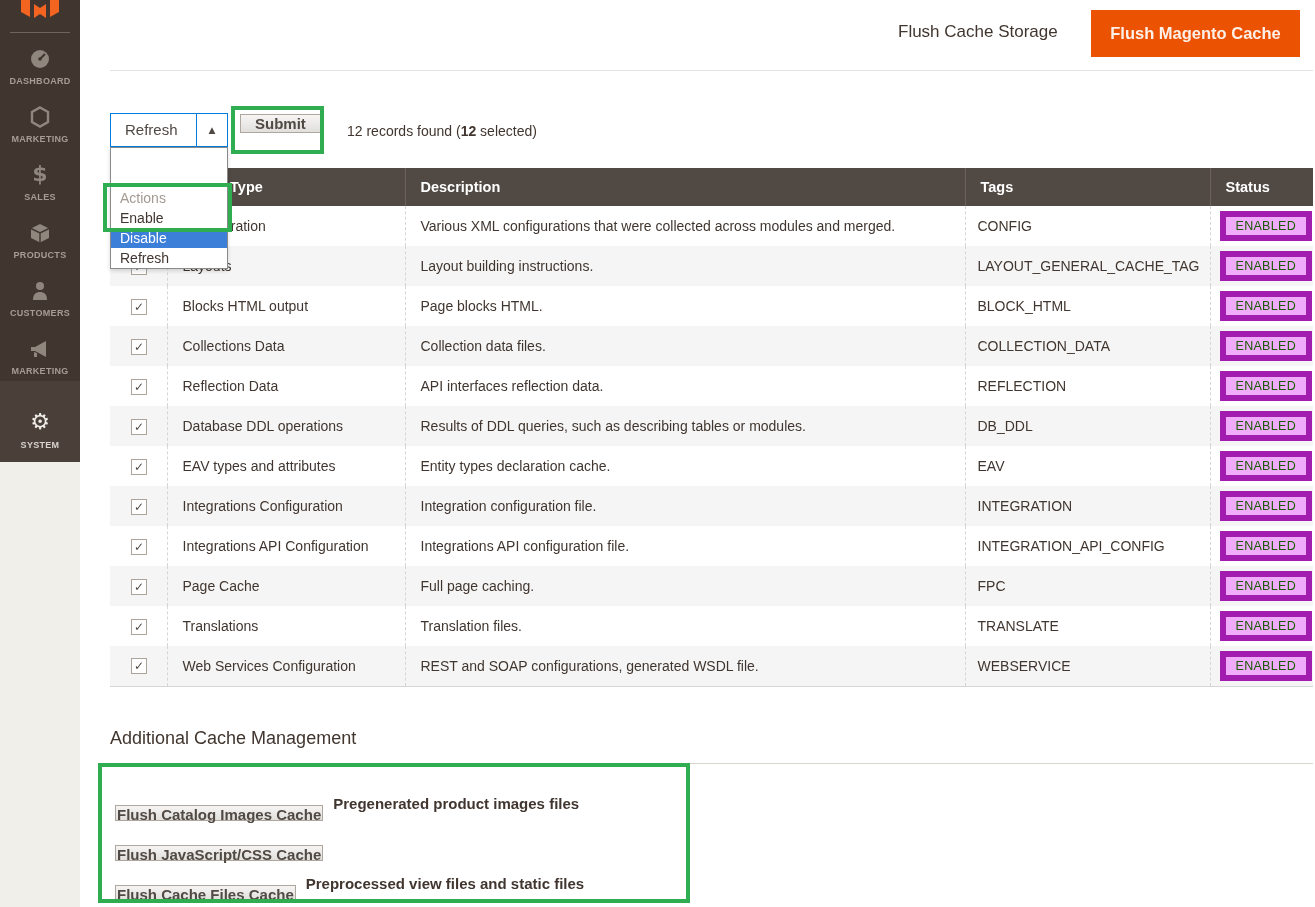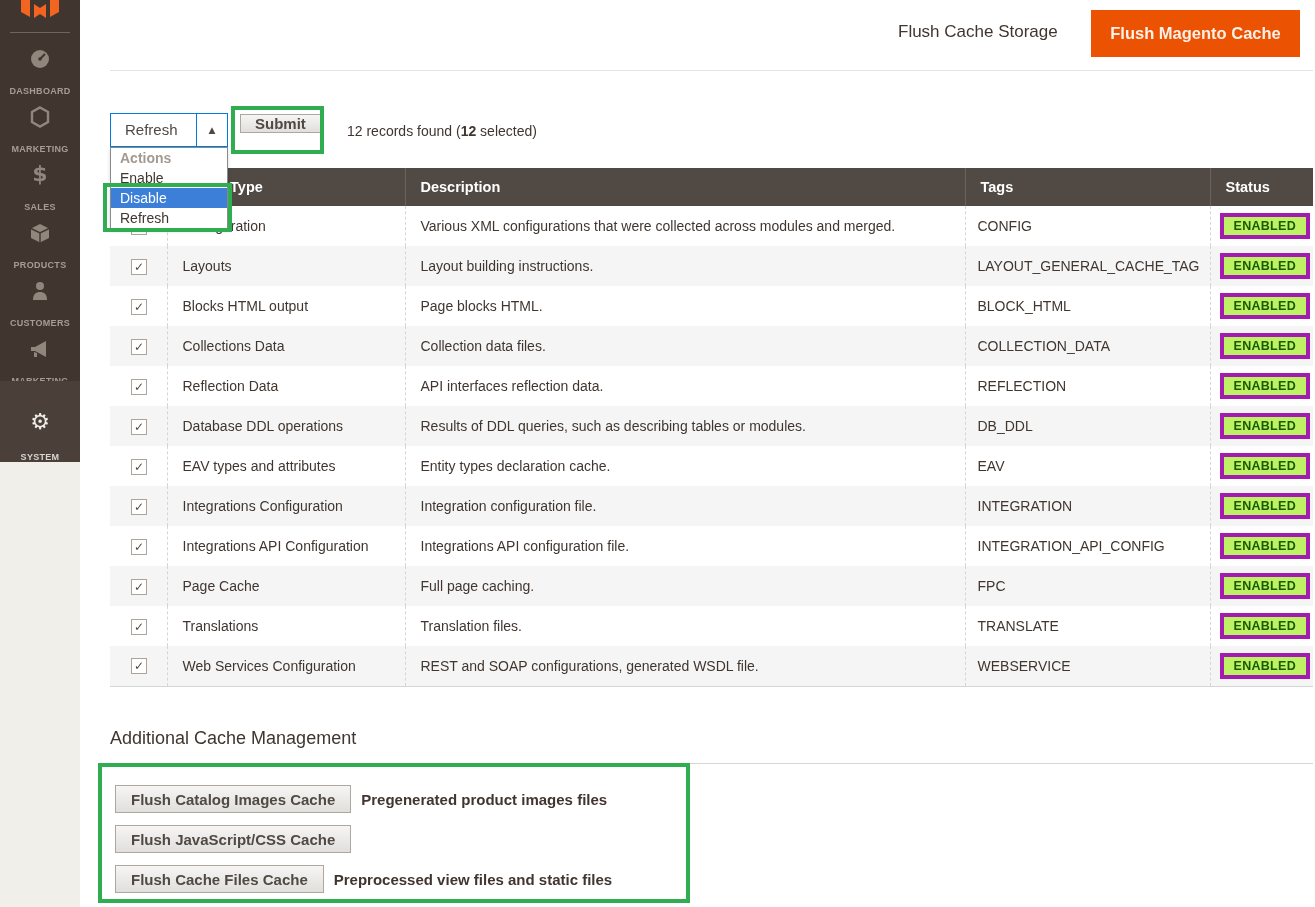--- a/index.html
+++ b/index.html
@@ -5,21 +5,21 @@
   * { margin:0; padding:0; box-sizing:border-box; }
   html,body { width:1315px; height:907px; background:#fff; overflow:hidden;
               font-family:"Liberation Sans","DejaVu Sans",sans-serif; }
 
   
   #sidebar { position:absolute; left:0; top:0; width:80px; height:462px; background:#41362f; }
   #sidebar-lower { position:absolute; left:0; top:462px; width:80px; height:445px; background:#f1efea; }
   #logo { position:absolute; left:21px; top:0; }
   #side-divider { position:absolute; left:10px; top:32px; width:60px; border-top:1px solid #6e665e; }
   .nav-item { position:absolute; left:0; width:80px; height:58px; display:flex; flex-direction:column;
-              align-items:center; justify-content:space-between; padding-top:9px; cursor:pointer; }
+              align-items:center; justify-content:flex-start; padding-top:9px; cursor:pointer; }
   .nav-item.active { background:#4a4039; height:81px; padding-top:30px; }
   .nav-label { font-size:9px; font-weight:600; letter-spacing:.3px; color:#a59d95; margin-top:5px; text-align:center; }
   .nav-item.active .nav-label { color:#d8d3cd; }
   .nav-icon { width:24px; height:24px; display:block; }
   .glyph-icon { font-family:"DejaVu Sans",sans-serif; color:#8f867e; font-size:22px; line-height:22px; height:24px; }
   .nav-item.active .glyph-icon { color:#efece9; }
 
   
   #flush-cache-storage { position:absolute; left:898px; top:22px; font-size:17px; font-weight:400;
                          color:#41362f; cursor:pointer; }
@@ -32,21 +32,21 @@
   #action-select { position:absolute; left:110px; top:113px; width:118px; height:34px; background:#fff;
                    border:1px solid #007bdb; z-index:30; cursor:pointer; }
   #action-select .sel-text { position:absolute; left:14px; top:0; line-height:32px; font-size:15px; color:#514943; }
   #action-select .sel-arrow-box { position:absolute; right:0; top:0; width:31px; height:32px;
                                   border-left:1px solid #007bdb; text-align:center; }
   #action-select .sel-arrow-box span { font-family:"DejaVu Sans",sans-serif; font-size:9px; color:#514943; line-height:32px; }
   #action-dropdown { position:absolute; left:110px; top:147px; width:118px; background:#fff;
                      border:1px solid #8a8a8a; z-index:40; box-shadow:0 2px 4px rgba(0,0,0,.15); }
   .dd-item { height:20px; line-height:20px; font-size:14px; padding-left:9px; color:#41362f;
              white-space:nowrap; cursor:pointer; }
-  .dd-group { font-weight:700; color:#a39a92; cursor:default; }
+  .dd-group { font-weight:400; color:#a39a92; cursor:default;margin-top:40px; }
   .dd-selected { background:#3c7fd9; color:#fff; }
 
   #submit-button { position:absolute; left:240px; top:114px; height:19px; padding:0 14px; z-index:30;
                    background:linear-gradient(#f6f5f4,#e1dfdc); border:1px solid #ada79e;
                    font-size:15px; font-weight:600; color:#514943; cursor:pointer;
                    font-family:"Liberation Sans","DejaVu Sans",sans-serif; }
   #records-line { position:absolute; left:347px; top:121px; font-size:14px; color:#41362f; line-height:20px; }
   #records-line b { font-weight:700; }
 
   
@@ -63,30 +63,30 @@
                     border-left:1px dashed #d5d5d5; }
   #cache-table td:first-child { border-left:none; padding-left:21px; }
   #cache-table tbody tr:nth-child(even) { background:#f5f5f5; }
   #cache-table tbody tr:last-child td { border-bottom:1px solid #d6d6d6; }
   .cb { display:inline-block; width:16px; height:16px; background:#fff; border:1px solid #aca49a;
         font-family:"DejaVu Sans",sans-serif; font-size:12px; line-height:14px; text-align:center;
         color:#514943; cursor:pointer; }
   .tag-cell { padding-left:12px !important; }
   .status-cell { padding-left:9px !important; }
   .badge { display:inline-block; min-width:82px; text-align:center; padding:2px 10px;
-           background:#bef264; border:4px solid #a21caf; color:#185b00;
-           font-size:12.5px; font-weight:700; letter-spacing:.3px; }
+           background:#f0abfc; border:6px solid #a21caf; color:#185b00;
+           font-size:12.5px; font-weight:400; letter-spacing:.3px; }
 
   
   #acm-title { position:absolute; left:110px; top:728px; font-size:18px; font-weight:400; color:#41362f; }
   #acm-hairline { position:absolute; left:110px; top:763px; width:1203px; border-top:1px solid #d9d5cf; z-index:1; }
   .acm-row { position:absolute; left:115px; display:flex; align-items:center; z-index:10; }
-  .acm-button { height:28px; padding:0 15px; background:linear-gradient(#f6f5f4,#e1dfdc);
+  .acm-button { height:16px; padding:0 1px; background:linear-gradient(#f6f5f4,#e1dfdc);
                 border:1px solid #ada79e; font-size:15px; font-weight:600; color:#514943; cursor:pointer;
-                font-family:"Liberation Sans","DejaVu Sans",sans-serif; white-space:nowrap; }
+                font-family:"Liberation Sans","DejaVu Sans",sans-serif; white-space:nowrap;margin-top:20px; }
   .acm-desc { margin-left:10px; font-size:15px; font-weight:600; color:#41362f; white-space:nowrap; }
 </style>
 </head>
 <body>
 
 <div id="sidebar">
   <svg id="logo" width="38" height="18" viewBox="0 0 38 18">
     <g fill="#f2641f">
       <polygon points="0,0 9,0 9,17 0,12"></polygon>
       <polygon points="13,4 19,8 25,4 25,18 19,14 13,18"></polygon>

